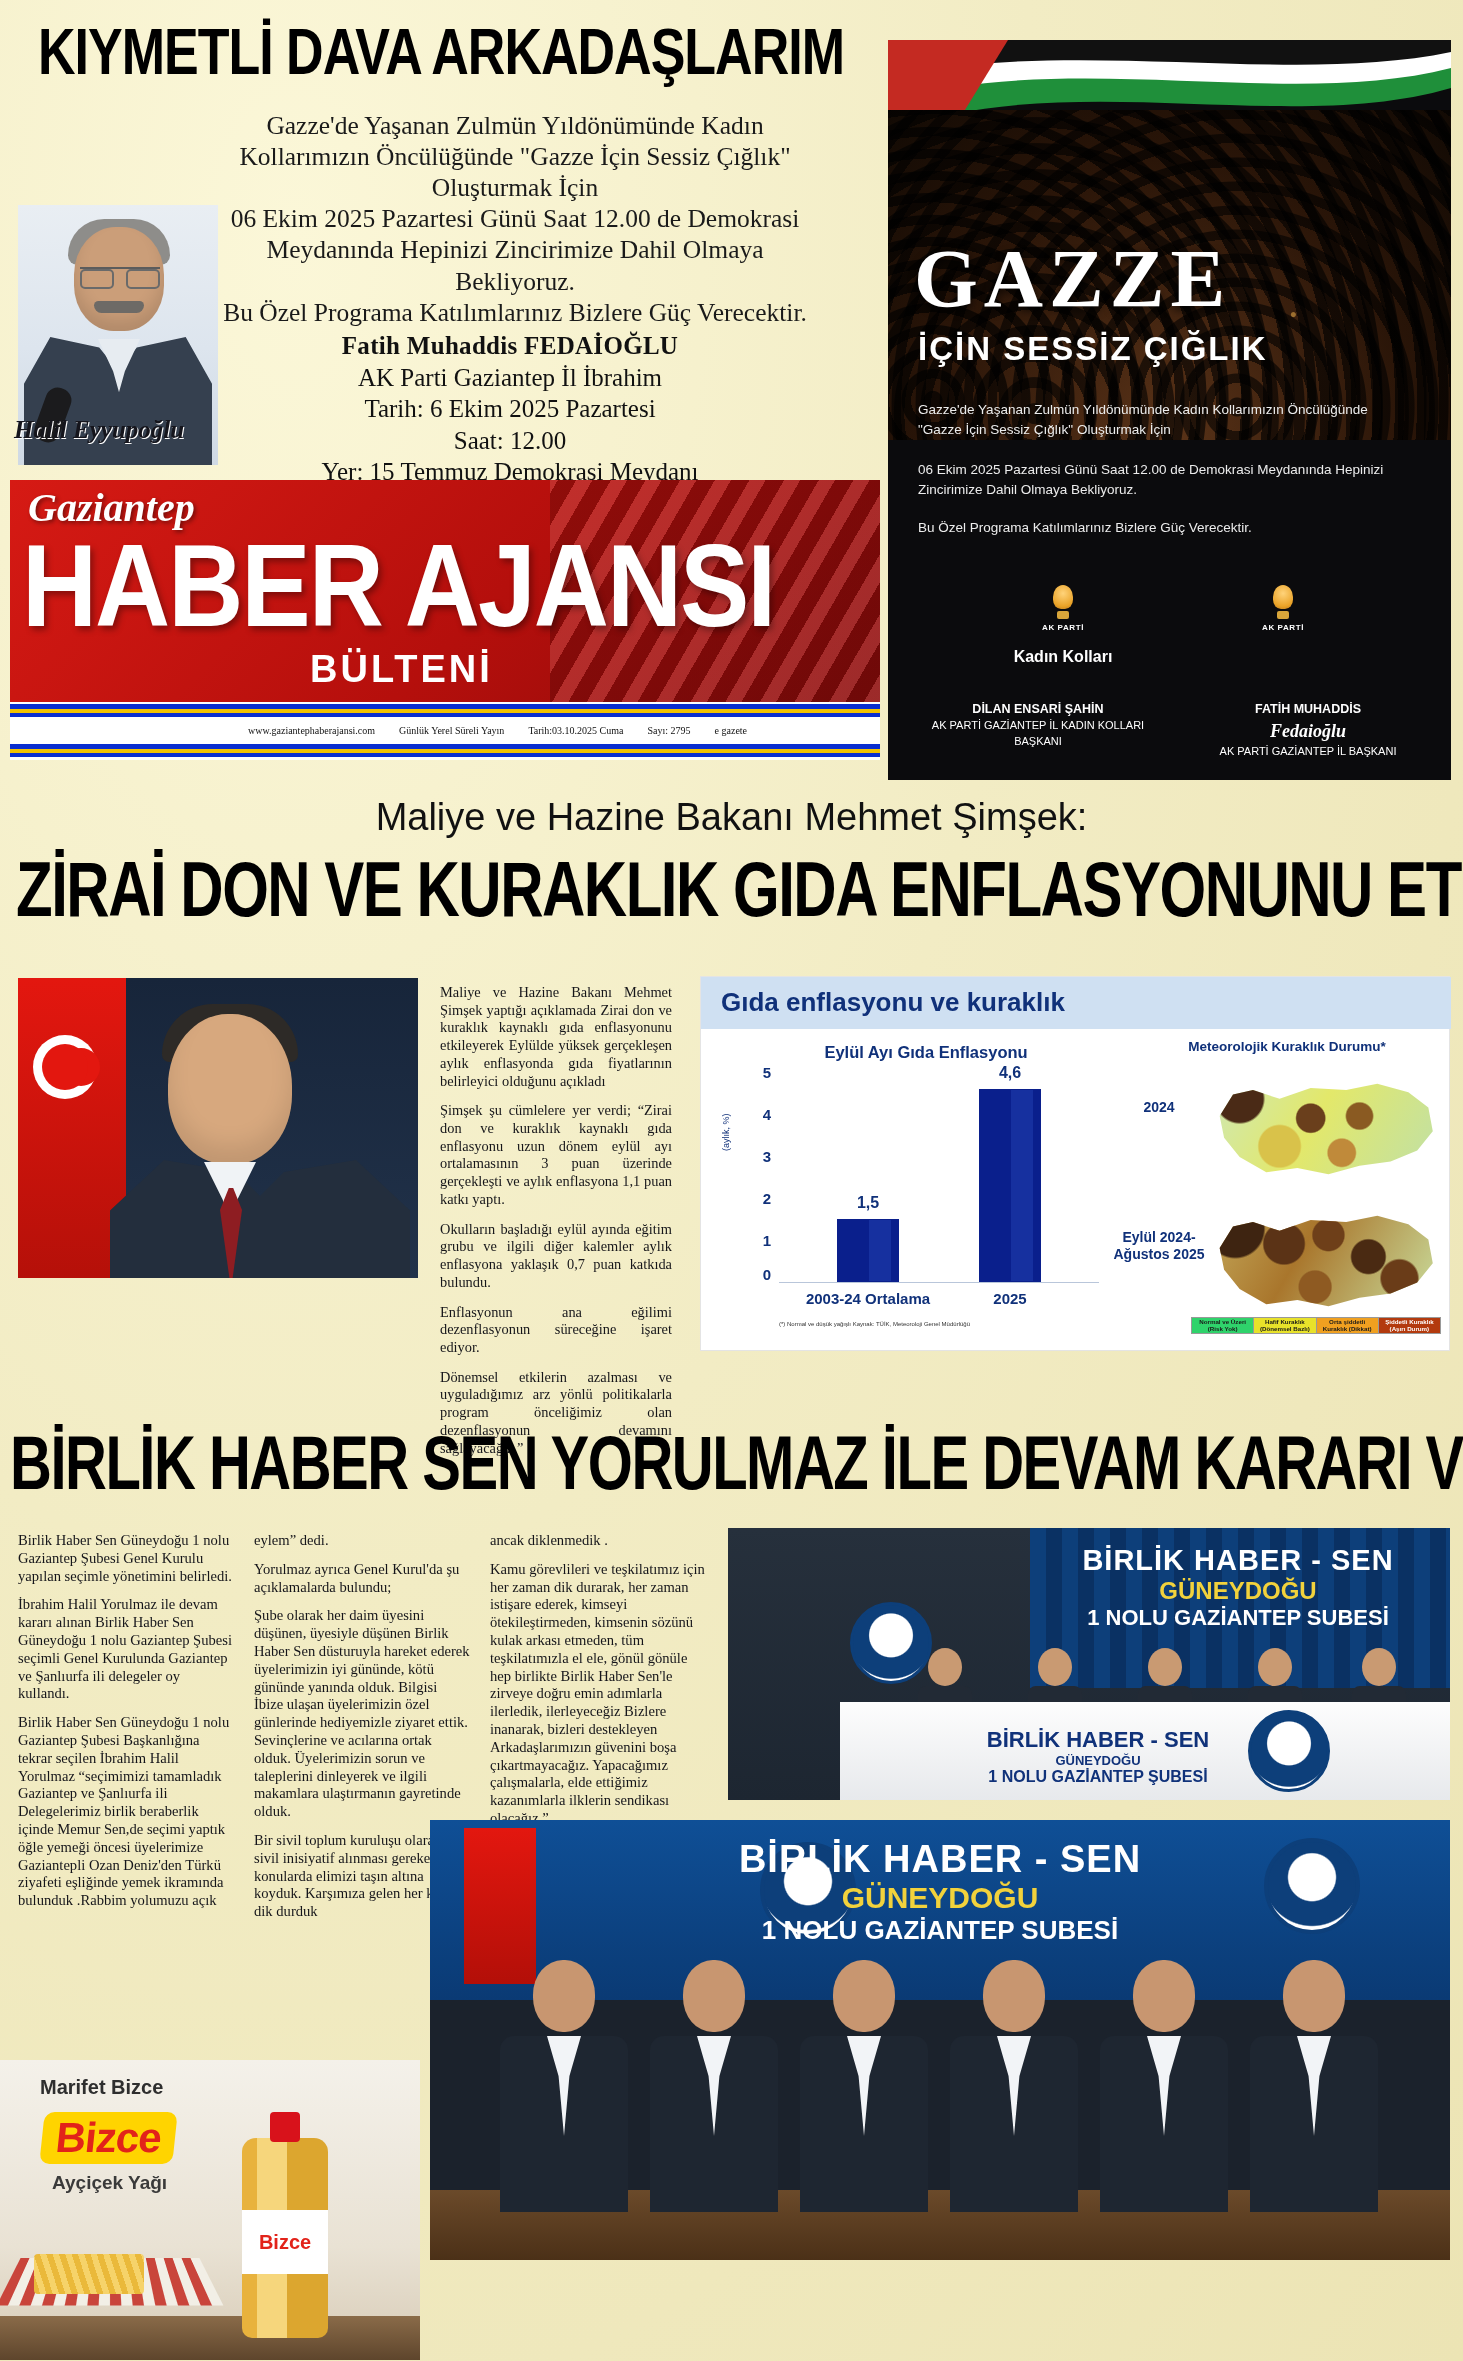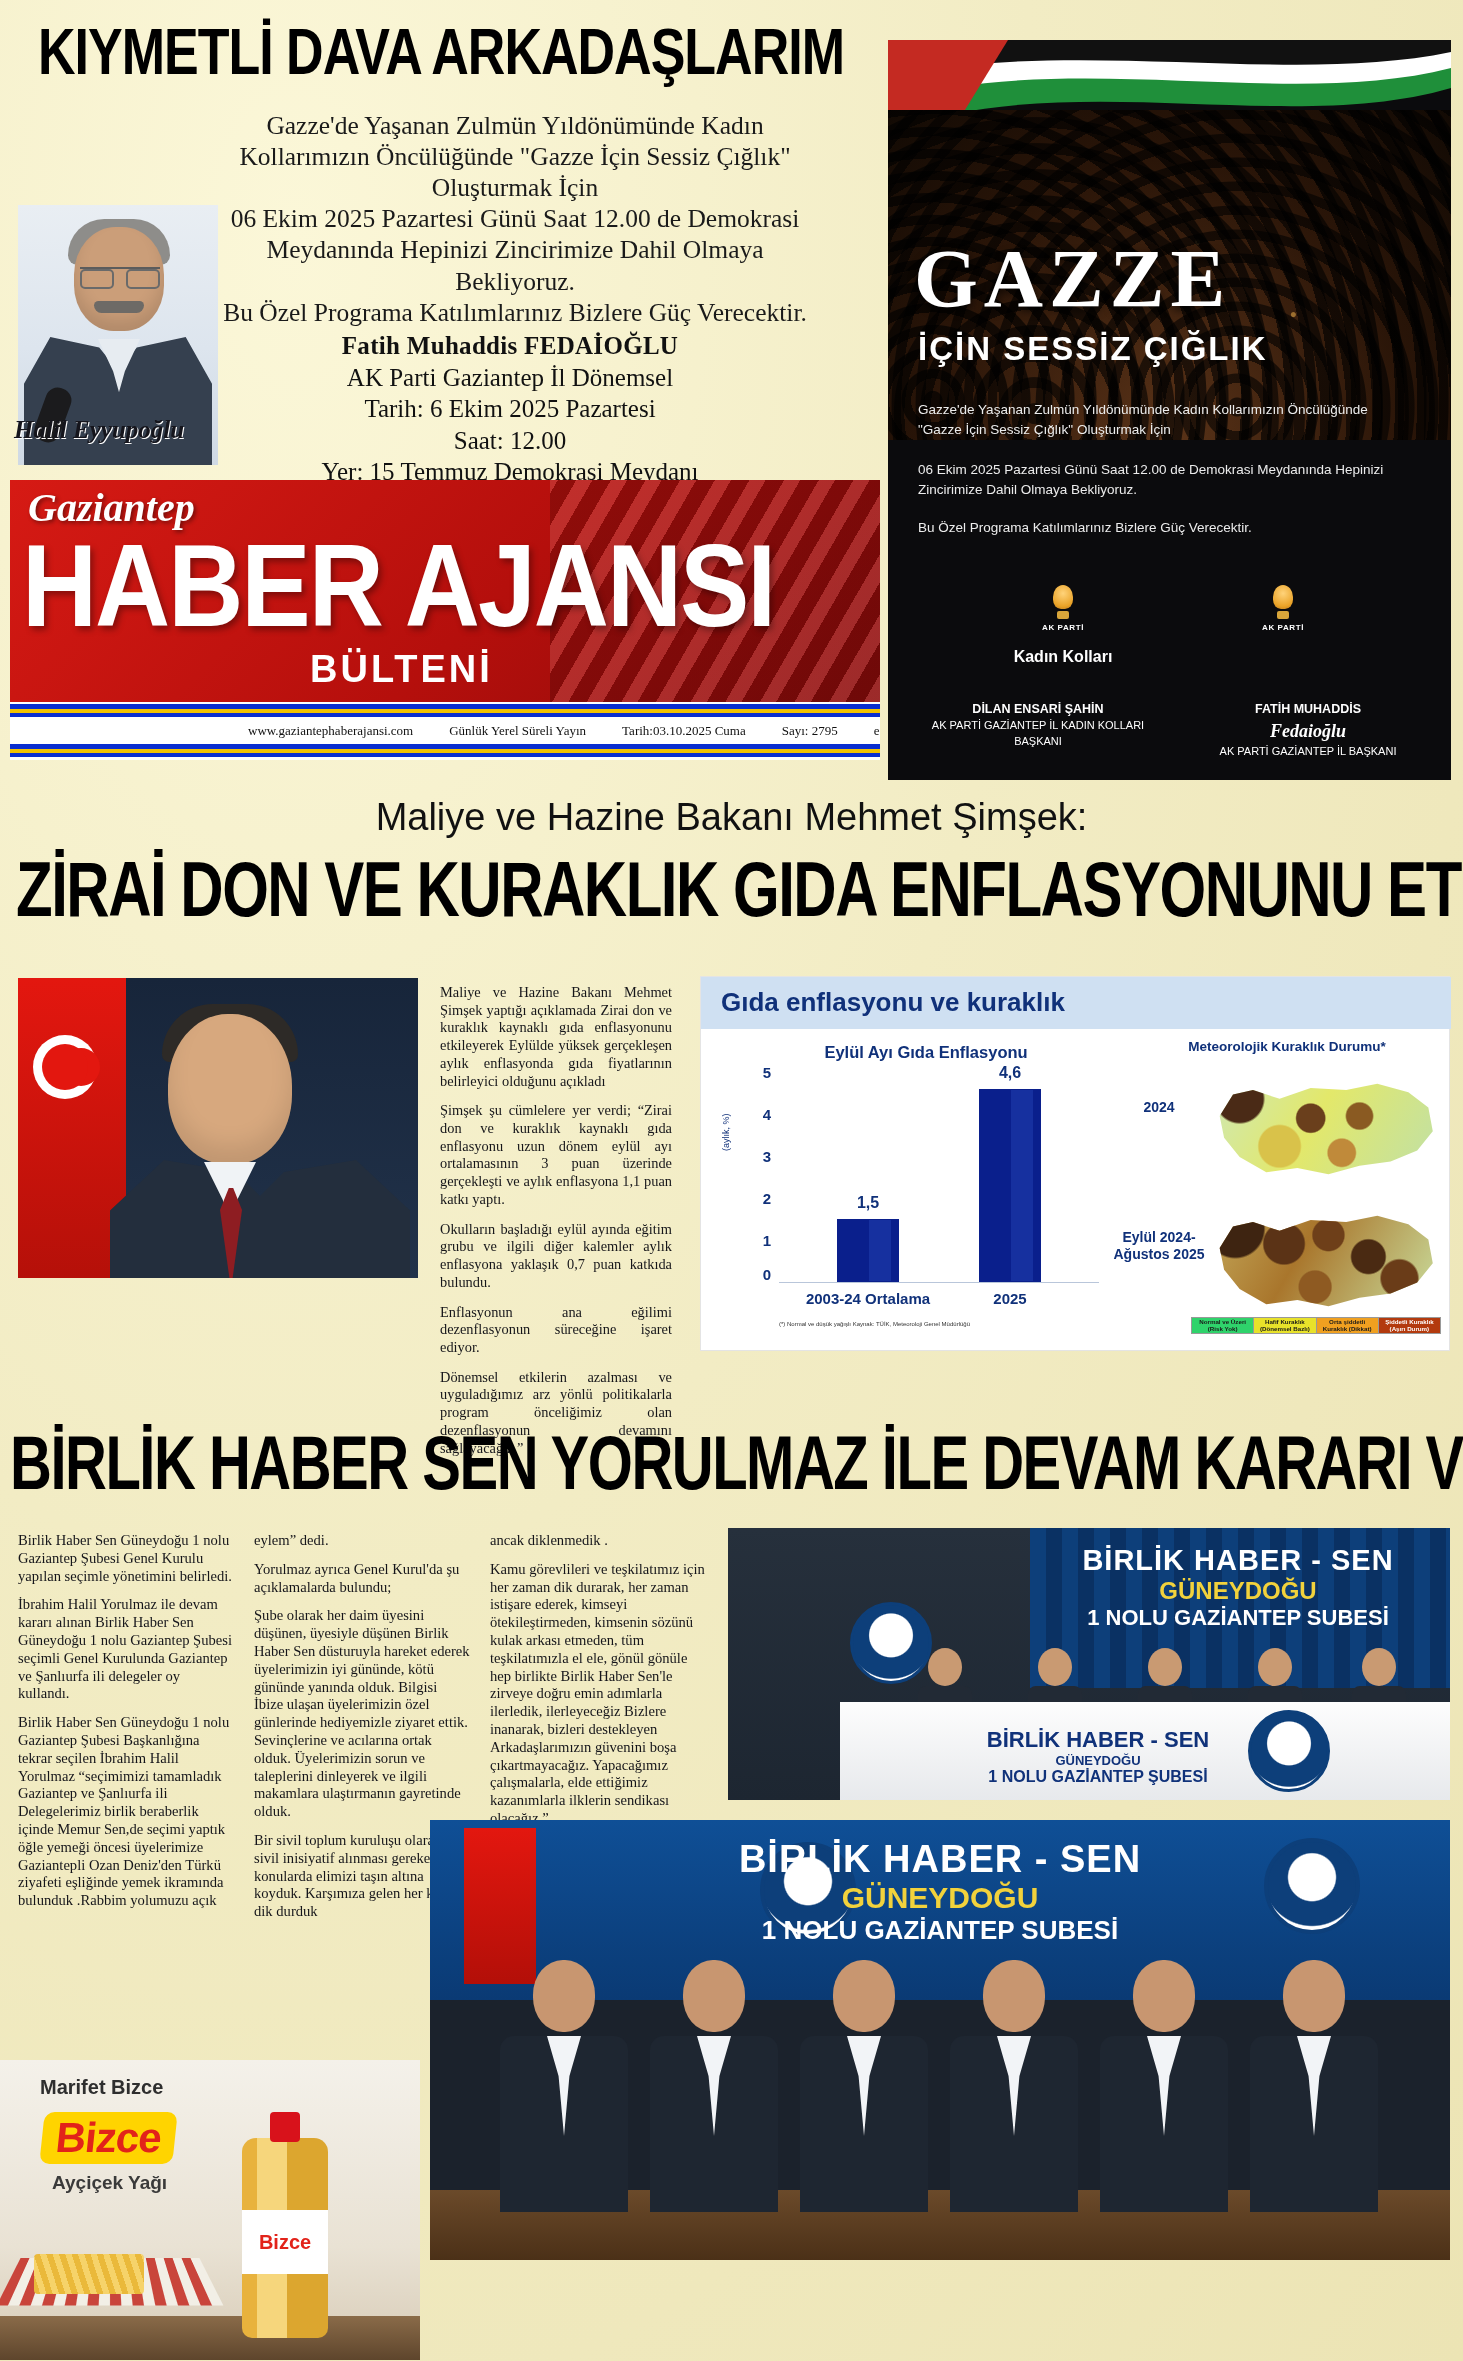--- a/index.html
+++ b/index.html
@@ -246,22 +246,22 @@
     position: absolute; left: 0; width: 870px;
   }
   .masthead .rule-a { top: 224px; height: 13px;
     background: linear-gradient(#0a2ecf 0 5px, #f2c200 5px 9px, #0a2ecf 9px 13px); }
   .masthead .rule-b { top: 264px; height: 13px;
     background: linear-gradient(#0a2ecf 0 5px, #f2c200 5px 9px, #0a2ecf 9px 13px); }
   .masthead .bottomline {
     position: absolute; left: 0; top: 238px; width: 870px; height: 25px;
     background: #fff;
     font-family: "Liberation Serif", serif;
-    font-size: 13px; color: #111;
-    display: flex; align-items: center; gap: 36px; padding-left: 238px;
+    font-size: 10px; color: #111;
+    display: flex; align-items: center; gap: 24px; padding-left: 238px;
     white-space: nowrap;
   }
 
   
   .sec-simsek { position: absolute; left: 0; top: 788px; width: 1463px; height: 600px; }
   .simsek-kicker {
     position: absolute; left: 0; top: 8px; width: 1463px;
     text-align: center;
     font-family: "Liberation Sans", sans-serif;
     font-size: 38px; color: #111;
@@ -595,21 +595,21 @@
     <div>Kollarımızın Öncülüğünde "Gazze İçin Sessiz Çığlık"</div>
     <div>Oluşturmak İçin</div>
     <div>06 Ekim 2025 Pazartesi Günü Saat 12.00 de Demokrasi</div>
     <div>Meydanında Hepinizi Zincirimize Dahil Olmaya</div>
     <div>Bekliyoruz.</div>
     <div>Bu Özel Programa Katılımlarınız Bizlere Güç Verecektir.</div>
   </div>
 
   <div class="announce-sign">
     <div class="nm">Fatih Muhaddis FEDAİOĞLU</div>
-    <div>AK Parti Gaziantep İl Dönemsel</div>
+    <div>AK Parti Gaziantep İl İbrahim</div>
     <div>Tarih: 6 Ekim 2025 Pazartesi</div>
     <div>Saat: 12.00</div>
     <div>Yer: 15 Temmuz Demokrasi Meydanı</div>
   </div>
 
   <div class="portrait-halil">
     <div class="hair"></div>
     <div class="head"></div>
     <div class="glasses"></div>
     <div class="mustache"></div>

